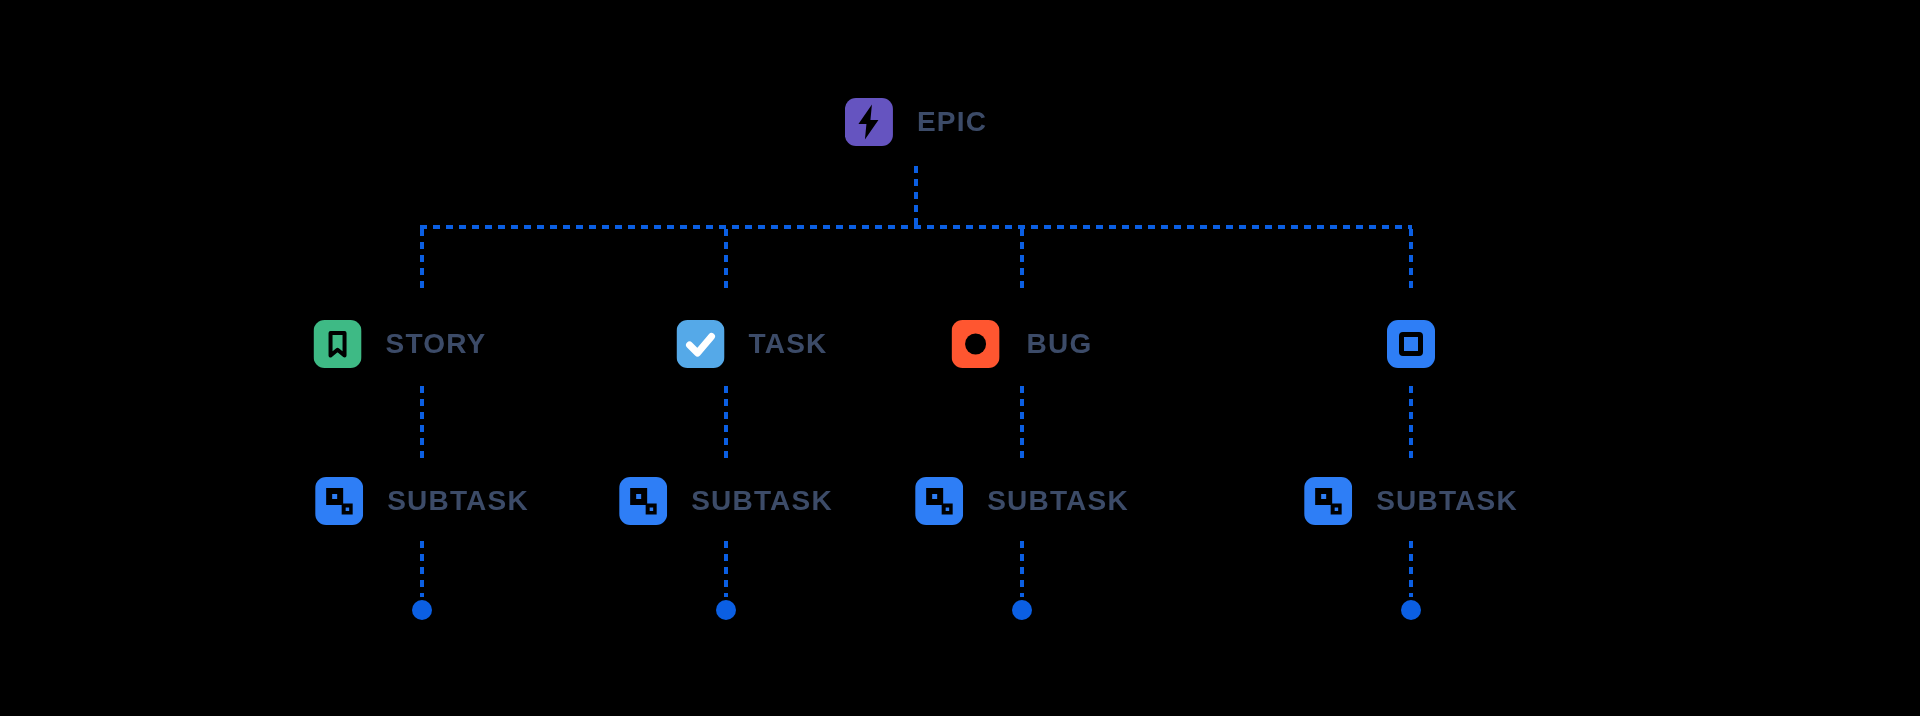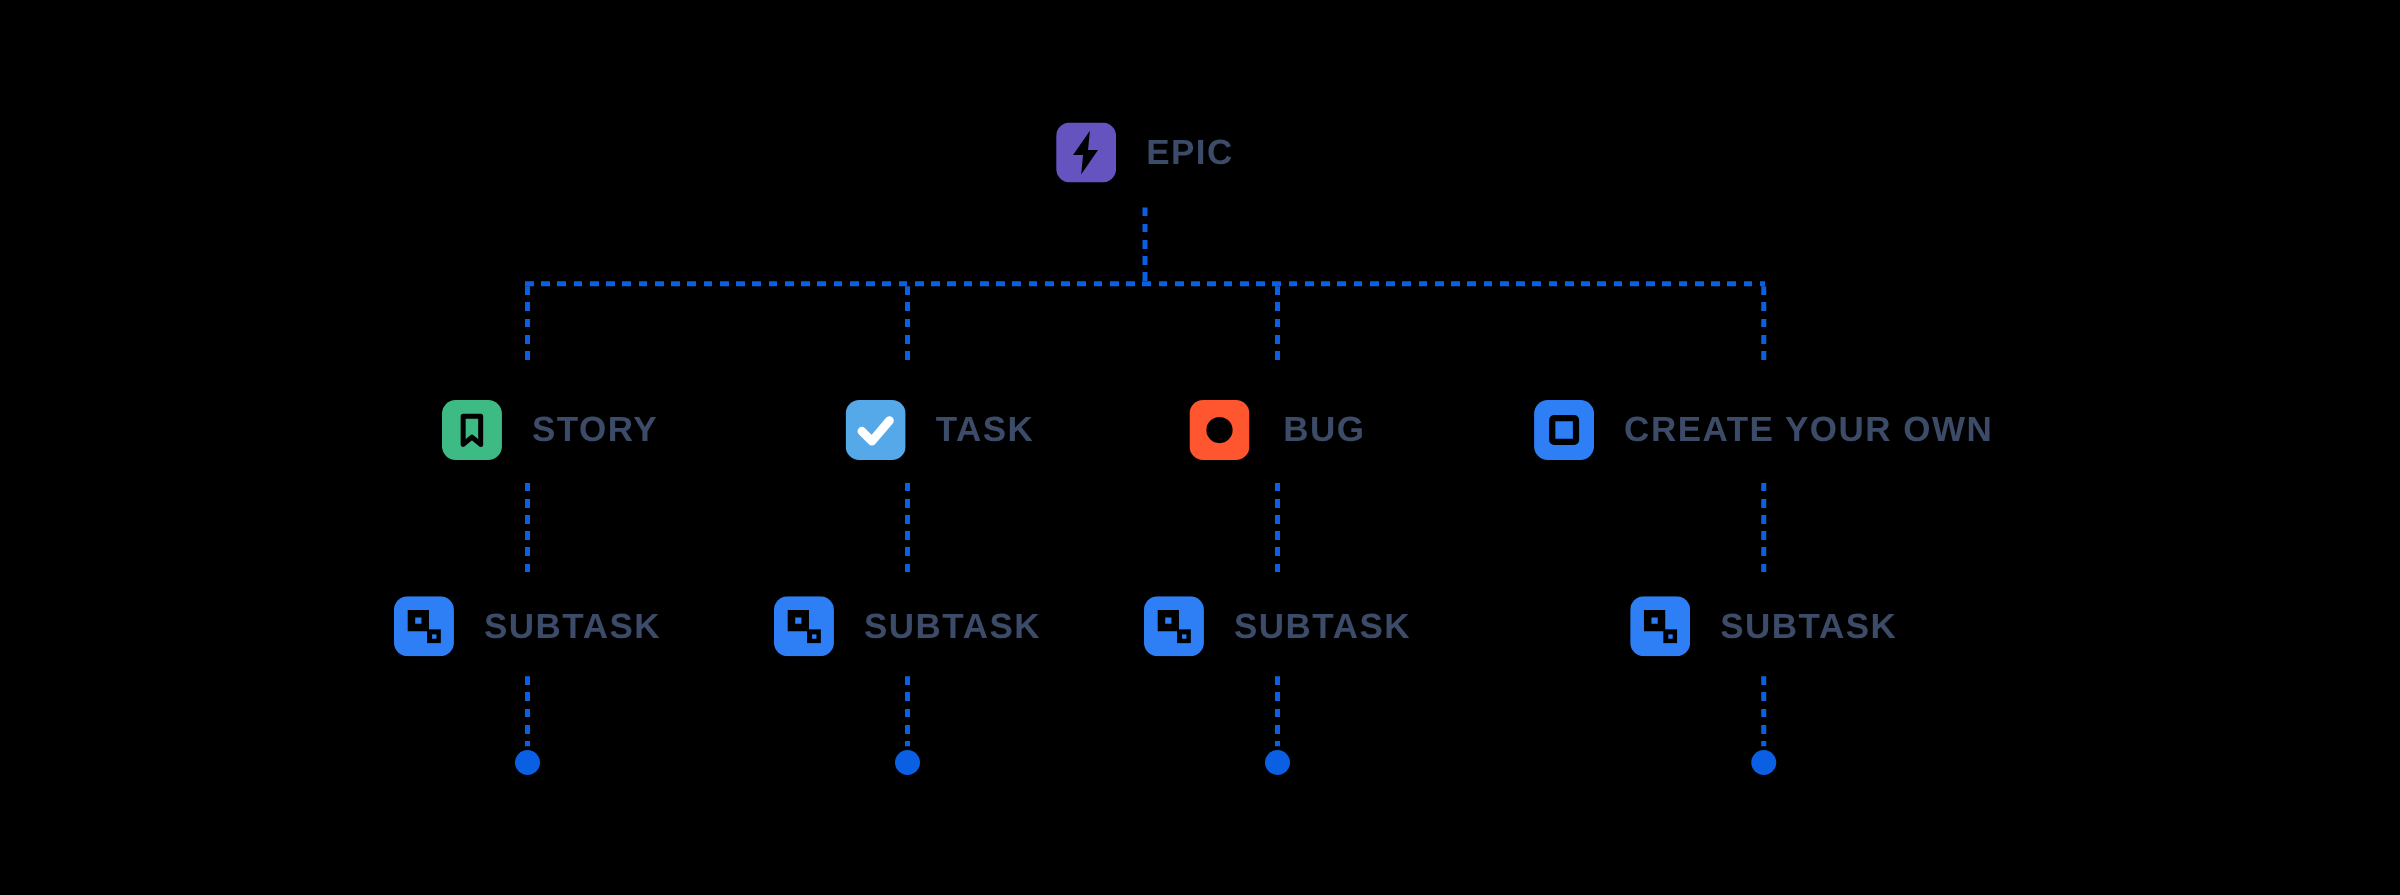--- a/index.html
+++ b/index.html
@@ -62,21 +62,21 @@
   </div>
 
   <div class="vline" style="left:914px; top:166px; height:59px;"></div>
   <div class="hline" style="left:420px; top:225px; width:992px;"></div>
 
   <div class="vline" style="left:420px;  top:229px; height:64px;"></div>
   <div class="vline" style="left:724px;  top:229px; height:64px;"></div>
   <div class="vline" style="left:1020px; top:229px; height:64px;"></div>
   <div class="vline" style="left:1409px; top:229px; height:64px;"></div>
 
-  <div class="item" style="left:440px; top:320px;">
+  <div class="item" style="left:400px; top:320px;">
     <svg class="icon" viewBox="0 0 48 48">
       <rect width="48" height="48" rx="11" fill="#3EBA85"></rect>
       <path d="M17 13 h14 v22.5 l-7 -5.8 -7 5.8 Z" fill="none" stroke="#000000" stroke-width="4" stroke-linejoin="round"></path>
     </svg>
     <span class="label">STORY</span>
   </div>
 
   <div class="item" style="left:752px; top:320px;">
     <svg class="icon" viewBox="0 0 48 48">
       <rect width="48" height="48" rx="11" fill="#55A9E8"></rect>
@@ -91,21 +91,20 @@
       <circle cx="24" cy="24" r="10.5" fill="#000000"></circle>
     </svg>
     <span class="label">BUG</span>
   </div>
 
   <div class="item" style="left:1411px; top:320px;">
     <svg class="icon" viewBox="0 0 48 48">
       <rect width="48" height="48" rx="11" fill="#2E7EF6"></rect>
       <rect x="14.5" y="14.5" width="19" height="19" rx="1.5" fill="none" stroke="#000000" stroke-width="5"></rect>
     </svg>
-    <span class="label">CREATE YOUR OWN</span>
   </div>
 
   <div class="vline" style="left:420px;  top:386px; height:72px;"></div>
   <div class="vline" style="left:724px;  top:386px; height:72px;"></div>
   <div class="vline" style="left:1020px; top:386px; height:72px;"></div>
   <div class="vline" style="left:1409px; top:386px; height:72px;"></div>
 
   <div class="item" style="left:422px; top:477px;">
     <svg class="icon" viewBox="0 0 48 48">
       <rect width="48" height="48" rx="11" fill="#2E7EF6"></rect>

